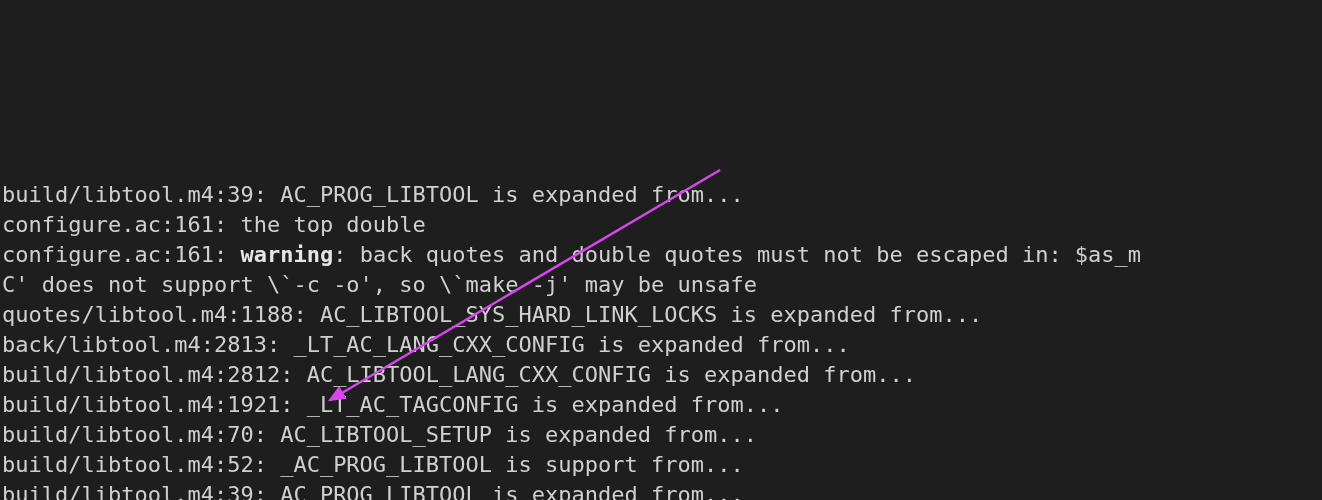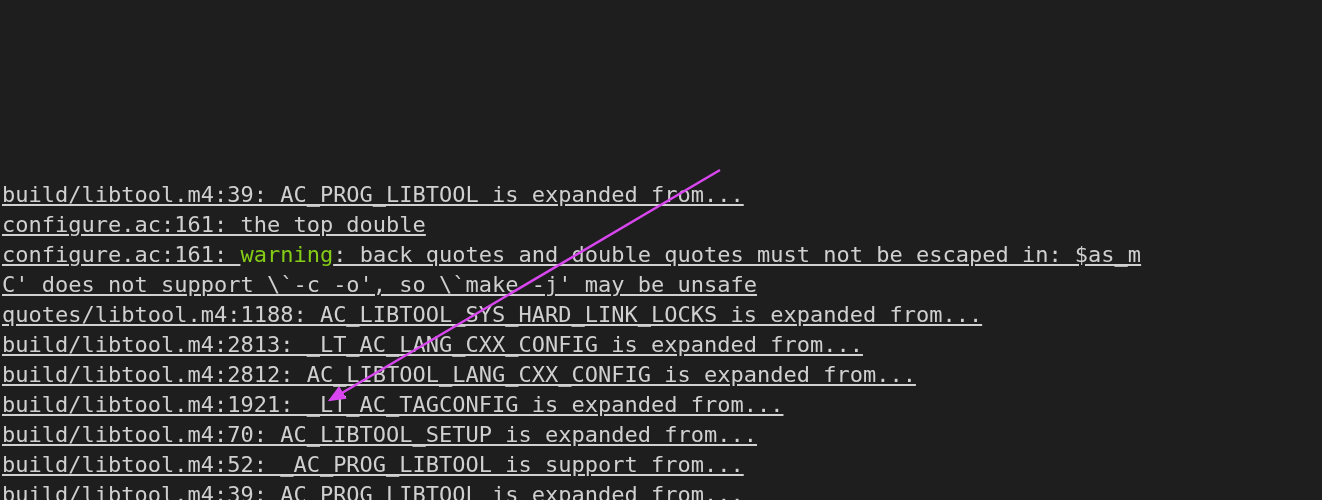--- a/index.html
+++ b/index.html
@@ -12,41 +12,41 @@
     color: #d0d0d0;
     width: 1322px;
     height: 500px;
     overflow: hidden;
     white-space: pre;
   }
   .term {
     padding: 0 2px;
     letter-spacing: 0;
   }
-  .white { color: #d0d0d0; text-decoration: underline; }
-  .yellow-bold { color: #84cc16; font-weight: normal; }
+  .white { color: #d0d0d0; }
+  .yellow-bold { color: #e5e5e5; font-weight: bold; }
   svg.arrow {
     position: absolute;
     top: 0;
     left: 0;
     pointer-events: none;
   }
 </style>
 </head>
 <body>
 
 
 
 <div class="term">
 <span class="white">build/libtool.m4:39: AC_PROG_LIBTOOL is expanded from...</span>
 <span class="white">configure.ac:161: the top double</span>
 <span><span class="white">configure.ac:161: </span><span class="yellow-bold">warning</span><span class="white">: back quotes and double quotes must not be escaped in: $as_m</span></span>
 <span class="white">C' does not support \`-c -o', so \`make -j' may be unsafe</span>
 <span class="white">quotes/libtool.m4:1188: AC_LIBTOOL_SYS_HARD_LINK_LOCKS is expanded from...</span>
-<span class="white">build/libtool.m4:2813: _LT_AC_LANG_CXX_CONFIG is expanded from...</span>
+<span class="white">back/libtool.m4:2813: _LT_AC_LANG_CXX_CONFIG is expanded from...</span>
 <span class="white">build/libtool.m4:2812: AC_LIBTOOL_LANG_CXX_CONFIG is expanded from...</span>
 <span class="white">build/libtool.m4:1921: _LT_AC_TAGCONFIG is expanded from...</span>
 <span class="white">build/libtool.m4:70: AC_LIBTOOL_SETUP is expanded from...</span>
 <span class="white">build/libtool.m4:52: _AC_PROG_LIBTOOL is support from...</span>
 <span class="white">build/libtool.m4:39: AC_PROG_LIBTOOL is expanded from...</span>
 
 
 
 
 

